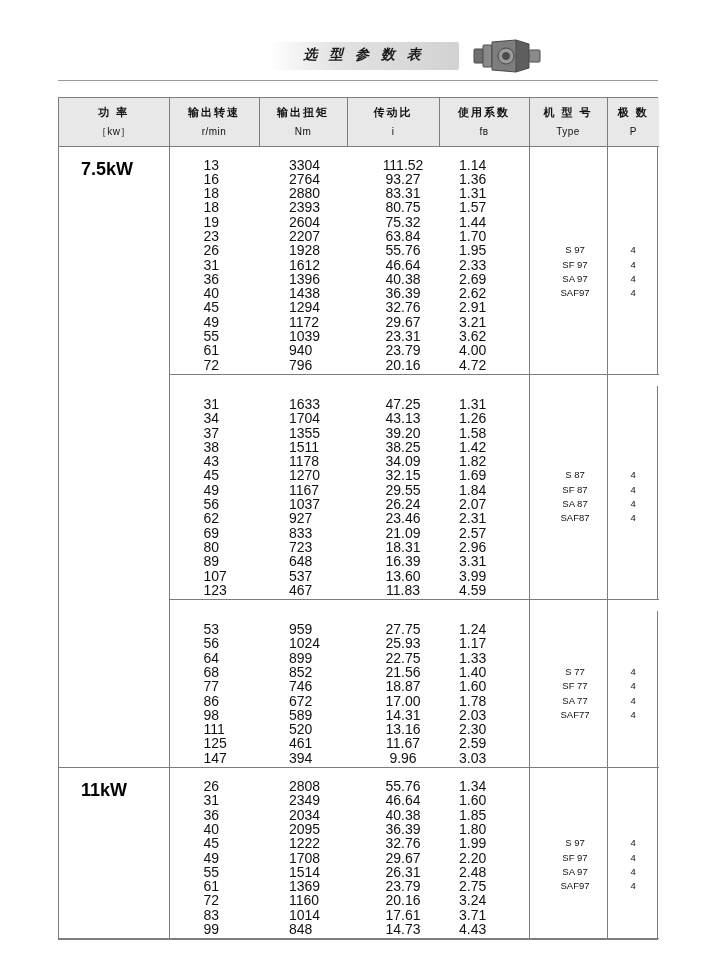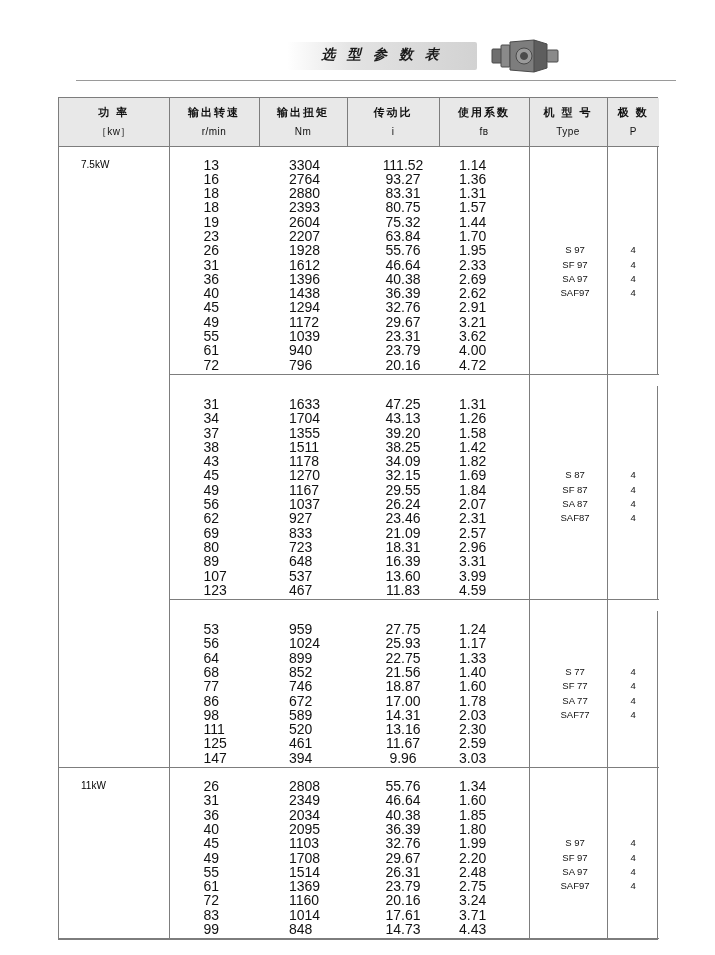--- a/index.html
+++ b/index.html
@@ -23,21 +23,20 @@
     box-sizing: border-box;
   }
 
   
   .header {
     position: absolute;
     left: 0;
     top: 30px;
     width: 609px;
     height: 50px;
-    margin-left: 18px;
   }
   .header-banner {
     position: absolute;
     right: 150px;
     top: 12px;
     width: 190px;
     height: 28px;
     background: linear-gradient(to right, #ffffff 0%, #e3e3e3 35%, #d2d2d2 100%);
     border-radius: 2px;
   }
@@ -125,22 +124,22 @@
   .cell-power {
     border-right: 1px solid #7d7d7d;
     background: #ffffff;
   }
   .cell-type {
     border-left: 1px solid #7d7d7d;
     border-right: 1px solid #7d7d7d;
   }
 
   .power-label {
-    font-size: 10px;
-    font-weight: normal;
+    font-size: 18px;
+    font-weight: bold;
     padding: 12px 0 0 22px;
     color: #000;
   }
 
   .numcol {
     font-size: 14px;
     line-height: 14.3px;
     color: #111;
     padding: 11px 0 2px 0;
   }
@@ -510,21 +509,21 @@
               <div>61</div>
               <div>72</div>
               <div>83</div>
               <div>99</div>
             </td>
             <td class="numcol col-torque">
               <div>2808</div>
               <div>2349</div>
               <div>2034</div>
               <div>2095</div>
-              <div>1103</div>
+              <div>1222</div>
               <div>1708</div>
               <div>1514</div>
               <div>1369</div>
               <div>1160</div>
               <div>1014</div>
               <div>848</div>
             </td>
             <td class="numcol col-ratio">
               <div>55.76</div>
               <div>46.64</div>

